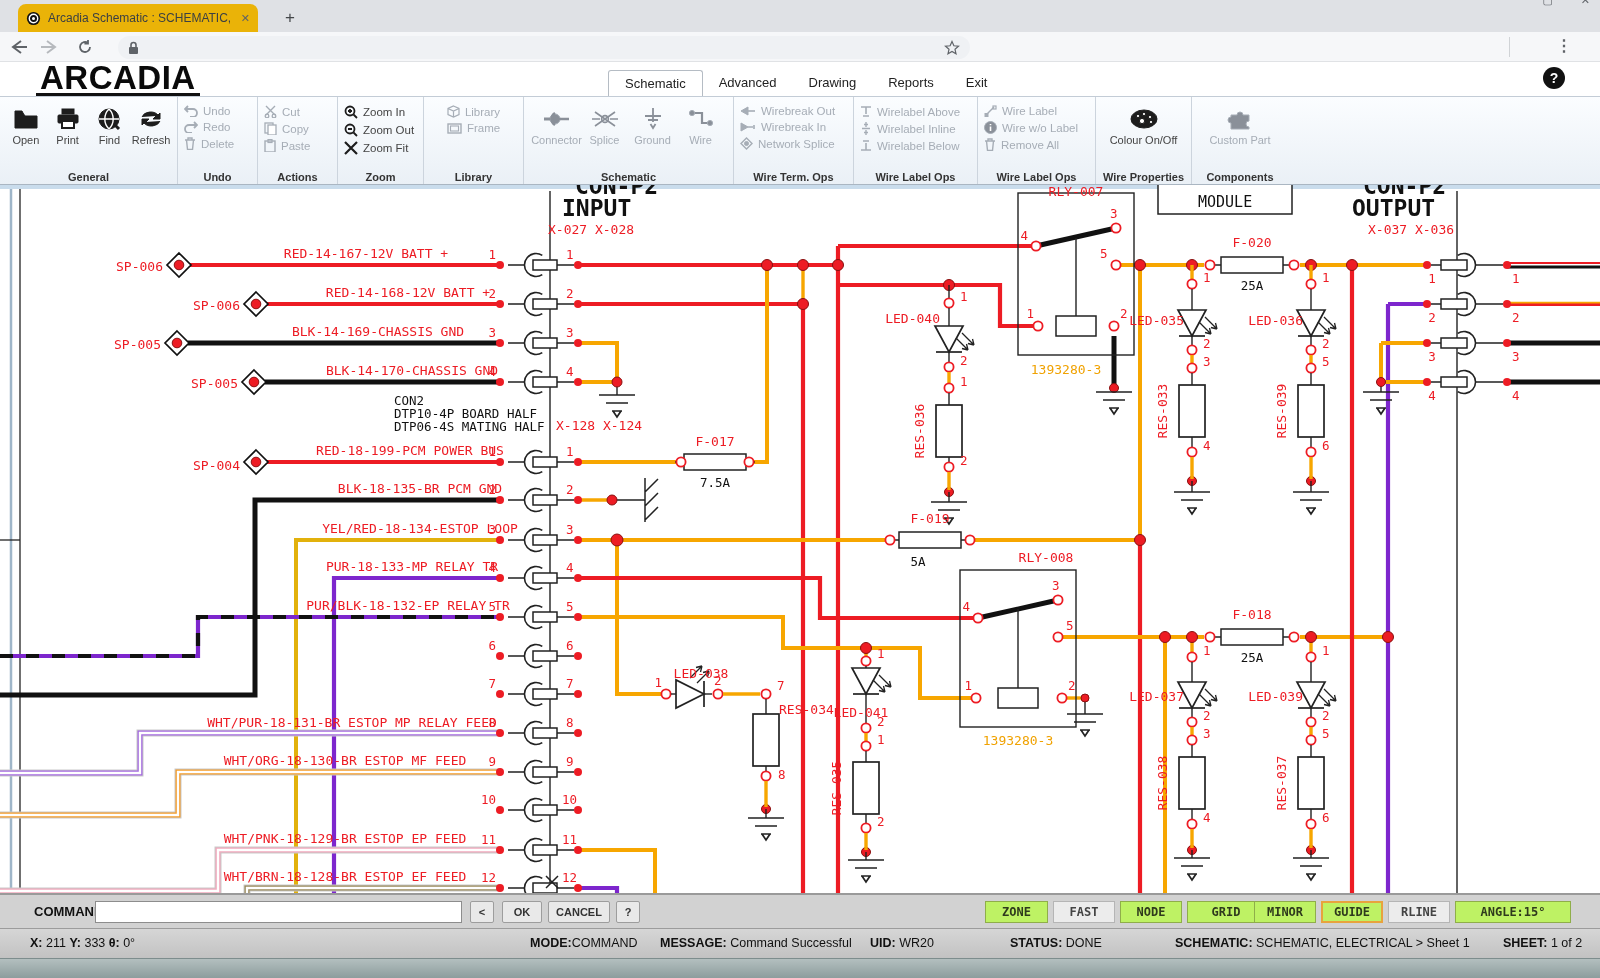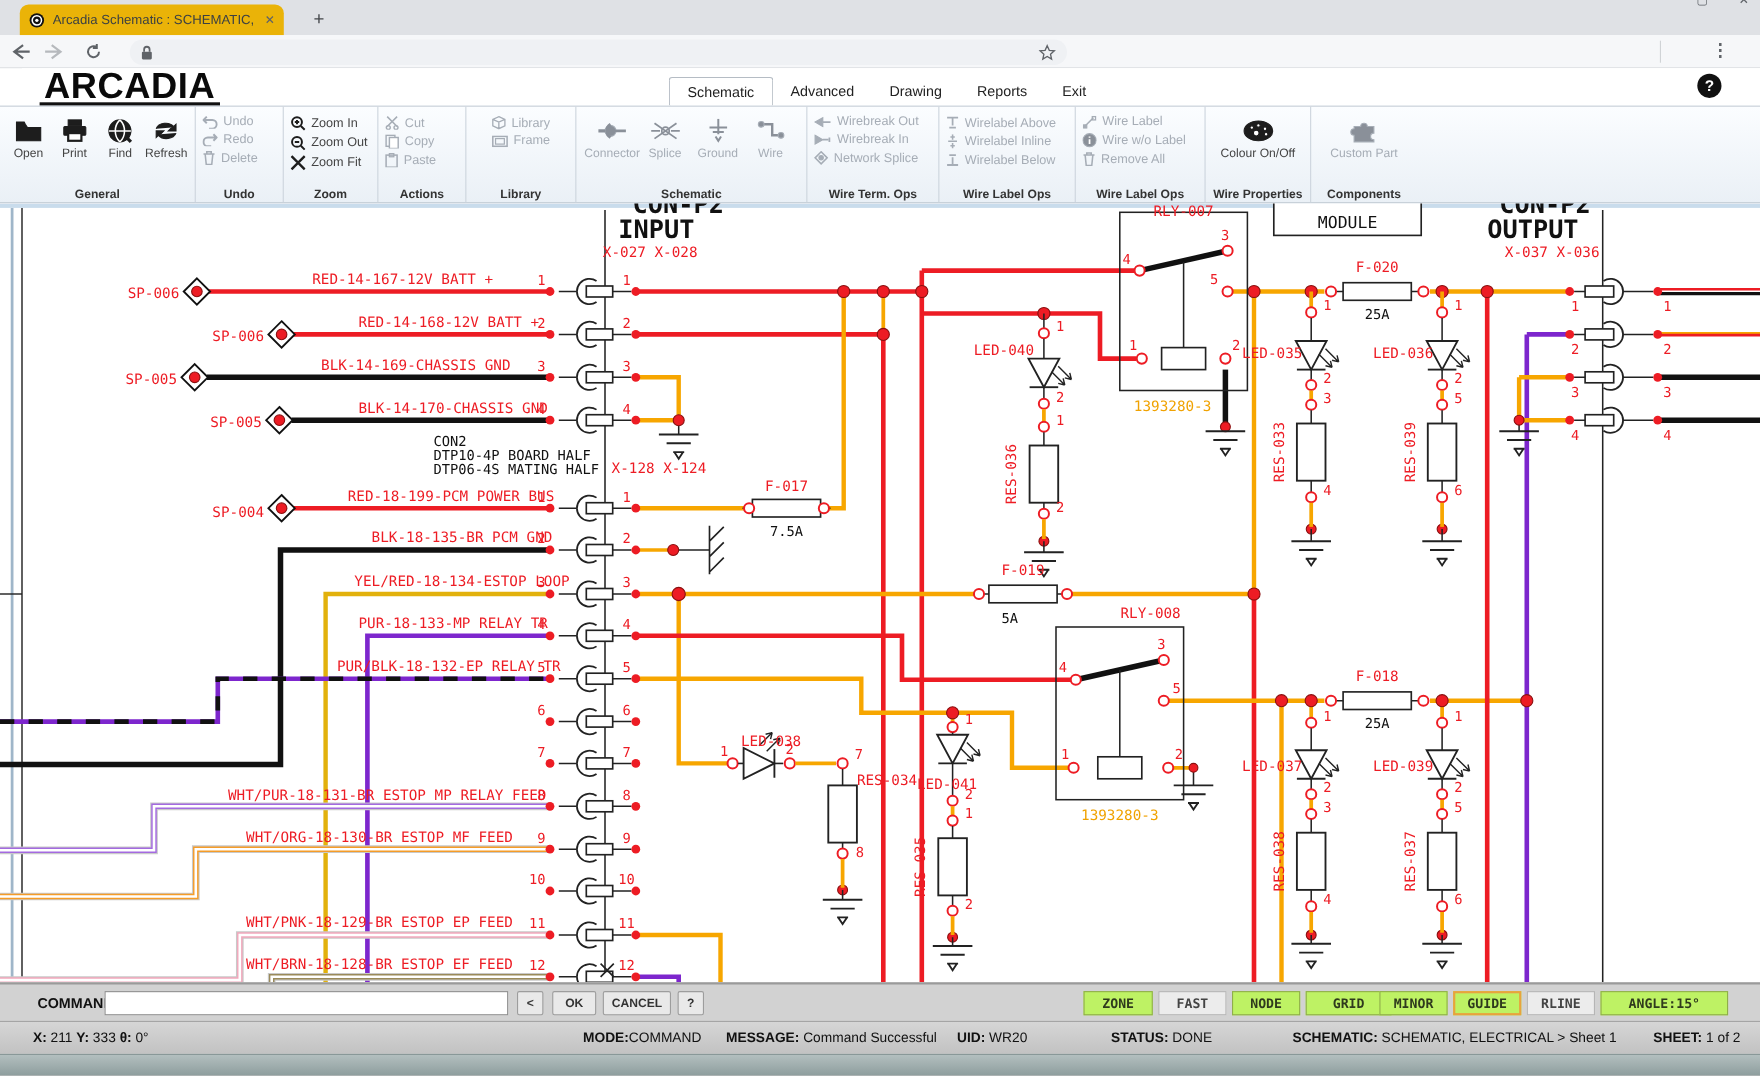--- a/index.html
+++ b/index.html
@@ -190,20 +190,47 @@
           </div>
         <div class="row-item dis">
             <svg class="ic" width="12" height="13" viewBox="0 0 12 13">
               <path d="M1 3 H11 M4 3 V1 H8 V3 M2.5 3 L3.5 12.5 H8.5 L9.5 3" fill="none" stroke-width="1.4"></path>
             </svg>
             <span>Delete</span>
           </div>
       </div>
       <div class="rgroup-label">Undo</div>
     </div>
+    <div class="rgroup" style="width:80px">
+      <div class="rows">
+        <div class="row-item dis">
+            <svg class="ic" width="13" height="13" viewBox="0 0 13 13">
+              <path d="M2 1 L11 10 M11 1 L2 10" fill="none" stroke-width="1.4"></path>
+              <circle cx="3" cy="11" r="1.8" fill="none" stroke-width="1.3"></circle>
+              <circle cx="10" cy="11" r="1.8" fill="none" stroke-width="1.3"></circle>
+            </svg>
+            <span>Cut</span>
+          </div>
+        <div class="row-item dis">
+            <svg class="ic" width="13" height="13" viewBox="0 0 13 13">
+              <rect x="1" y="1" width="8" height="10" fill="none" stroke-width="1.3"></rect>
+              <rect x="4" y="3" width="8" height="10" fill="#fff" stroke-width="1.3"></rect>
+            </svg>
+            <span>Copy</span>
+          </div>
+        <div class="row-item dis">
+            <svg class="ic" width="12" height="13" viewBox="0 0 12 13">
+              <rect x="1" y="2" width="10" height="11" fill="none" stroke-width="1.4"></rect>
+              <rect x="4" y="0.5" width="4" height="3" fill="none" stroke-width="1.2"></rect>
+            </svg>
+            <span>Paste</span>
+          </div>
+      </div>
+      <div class="rgroup-label">Actions</div>
+    </div>
     <div class="rgroup" style="width:86px">
       <div class="rows">
         <div class="row-item en">
             <svg class="ic" width="14" height="14" viewBox="0 0 14 14">
               <circle cx="6" cy="6" r="4.5" fill="none" stroke-width="1.8"></circle>
               <path d="M9.5 9.5 L13 13 M4 6 H8 M6 4 V8" fill="none" stroke-width="1.8"></path>
             </svg>
             <span>Zoom In</span>
           </div>
         <div class="row-item en">
@@ -214,47 +241,20 @@
             <span>Zoom Out</span>
           </div>
         <div class="row-item en">
             <svg class="ic" width="14" height="14" viewBox="0 0 14 14">
               <path d="M1 1 L13 13 M13 1 L1 13" fill="none" stroke-width="2.2"></path>
             </svg>
             <span>Zoom Fit</span>
           </div>
       </div>
       <div class="rgroup-label">Zoom</div>
-    </div>
-    <div class="rgroup" style="width:80px">
-      <div class="rows">
-        <div class="row-item dis">
-            <svg class="ic" width="13" height="13" viewBox="0 0 13 13">
-              <path d="M2 1 L11 10 M11 1 L2 10" fill="none" stroke-width="1.4"></path>
-              <circle cx="3" cy="11" r="1.8" fill="none" stroke-width="1.3"></circle>
-              <circle cx="10" cy="11" r="1.8" fill="none" stroke-width="1.3"></circle>
-            </svg>
-            <span>Cut</span>
-          </div>
-        <div class="row-item dis">
-            <svg class="ic" width="13" height="13" viewBox="0 0 13 13">
-              <rect x="1" y="1" width="8" height="10" fill="none" stroke-width="1.3"></rect>
-              <rect x="4" y="3" width="8" height="10" fill="#fff" stroke-width="1.3"></rect>
-            </svg>
-            <span>Copy</span>
-          </div>
-        <div class="row-item dis">
-            <svg class="ic" width="12" height="13" viewBox="0 0 12 13">
-              <rect x="1" y="2" width="10" height="11" fill="none" stroke-width="1.4"></rect>
-              <rect x="4" y="0.5" width="4" height="3" fill="none" stroke-width="1.2"></rect>
-            </svg>
-            <span>Paste</span>
-          </div>
-      </div>
-      <div class="rgroup-label">Actions</div>
     </div>
     <div class="rgroup" style="width:100px">
       <div class="rows" style="align-items:center">
         <div class="row-item dis">
             <svg class="ic" width="13" height="13" viewBox="0 0 13 13">
               <path d="M6.5 1 L12 3.5 L12 9.5 L6.5 12 L1 9.5 L1 3.5 Z M1 3.5 L6.5 6 L12 3.5 M6.5 6 V12" fill="none" stroke-width="1.2"></path>
             </svg>
             <span>Library</span>
           </div>
         <div class="row-item dis">

